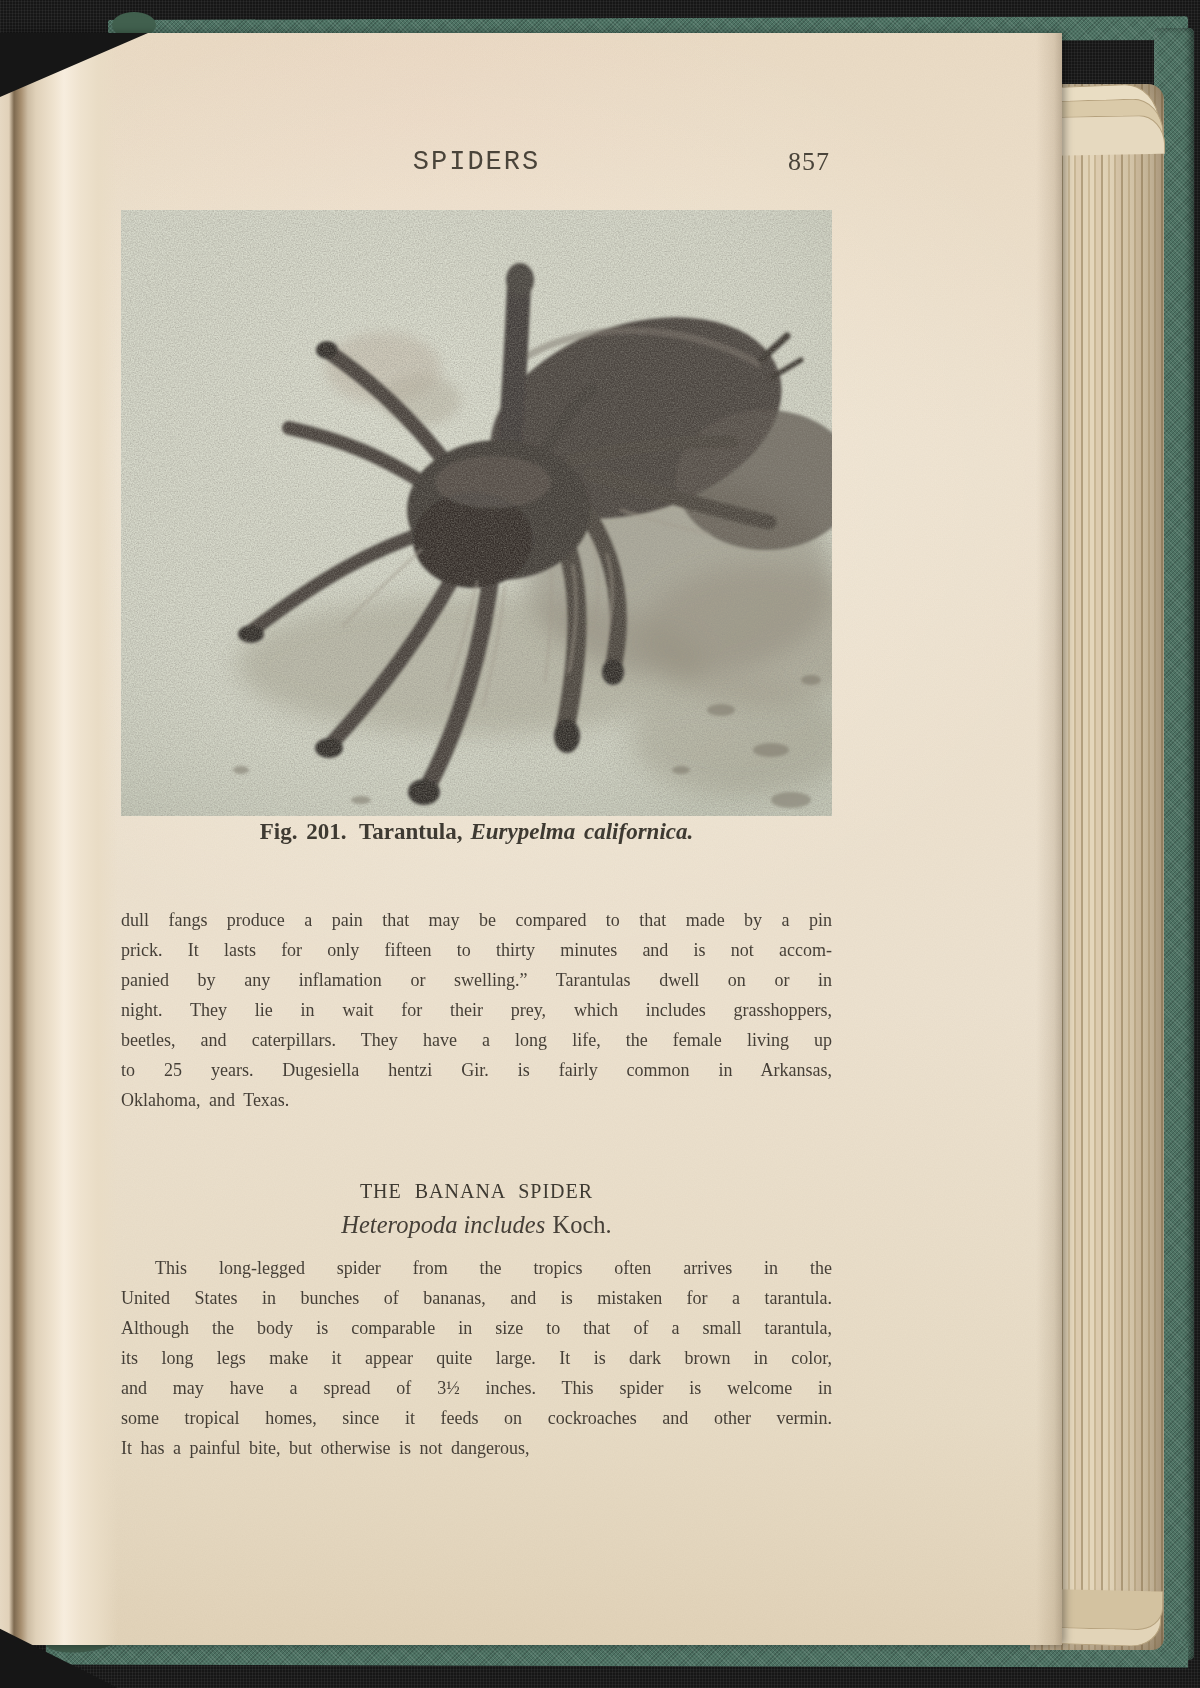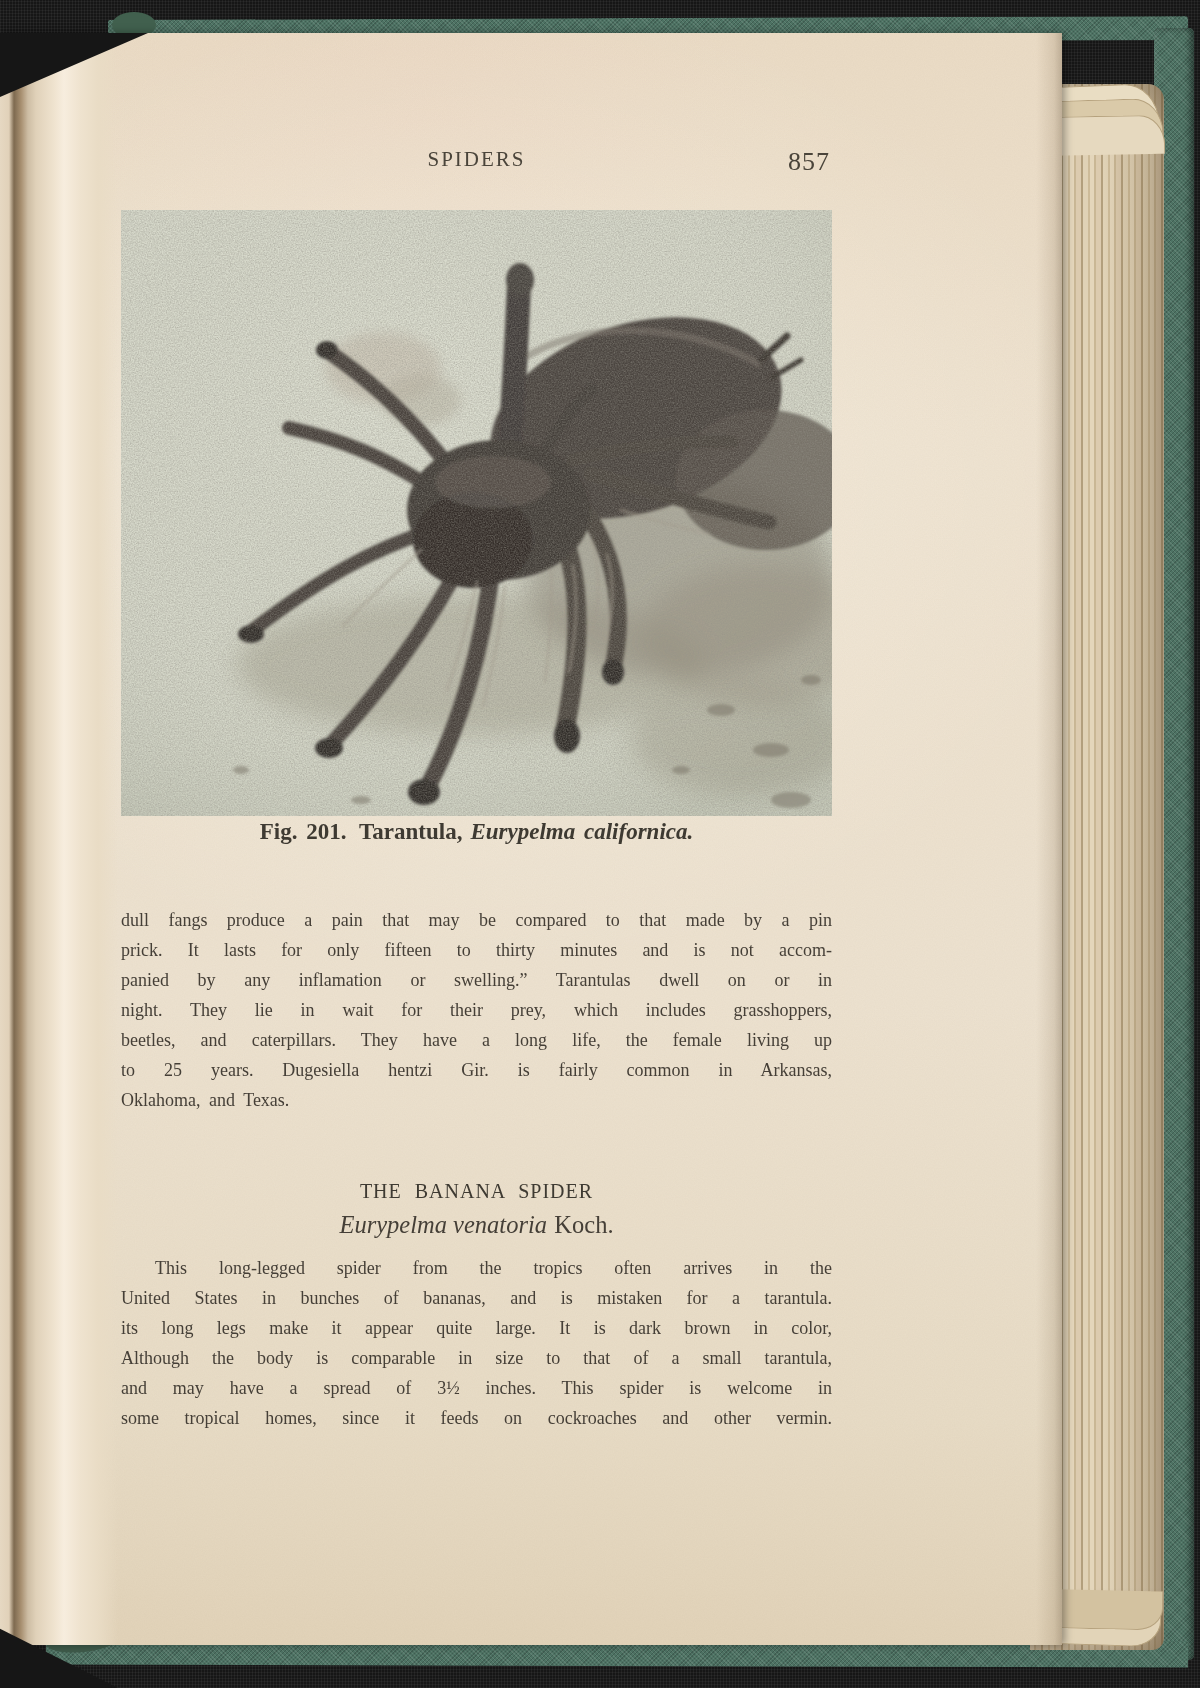--- a/index.html
+++ b/index.html
@@ -61,21 +61,21 @@
   #page-right-shade{
     position:absolute;right:0;top:0;bottom:0;width:26px;pointer-events:none;
     background:linear-gradient(90deg, rgba(120,95,60,0), rgba(115,92,60,.16) 70%, rgba(88,68,42,.3) 100%);
   }
   .corner-black{position:absolute;background:#161616;}
   #corner-tl{left:0;top:33px;width:148px;height:64px;clip-path:polygon(0 0,100% 0,0 100%);}
   #corner-bl{left:0;top:1612px;width:118px;height:76px;clip-path:polygon(0 22%,100% 100%,0 100%);}
   .grain-svg{position:absolute;left:0;top:0;pointer-events:none;}
   
   #runhead{position:absolute;left:121px;top:114px;width:711px;height:34px;color:#4a443a;}
-  #runhead .title{position:absolute;left:50%;transform:translateX(-50%);font-size:21px;letter-spacing:2px;}
+  #runhead .title{position:absolute;left:50%;transform:translateX(-50%);font-size:27px;letter-spacing:2px;font-family:Liberation Mono, monospace;}
   #runhead .pagenum{position:absolute;right:2px;font-size:26px;letter-spacing:1px;}
   #photo{position:absolute;left:121px;top:177px;width:711px;height:606px;}
   #caption{position:absolute;left:121px;top:786px;width:711px;text-align:center;font-weight:bold;font-size:23px;color:#3e3a32;word-spacing:3px;}
   #caption .cap-fig{margin-right:.55em;}
   #caption .cap-label{margin-right:.35em;}
   #caption .cap-species{font-style:italic;}
   .bodytext{position:absolute;left:121px;width:711px;font-size:18px;line-height:30px;color:#453f37;}
   #para1{top:872px;}
   #para2{top:1220px;}
   .bline{height:30px;overflow:hidden;text-align:justify;word-spacing:2.5px;}
@@ -237,30 +237,31 @@
       <div class="bline"><span>prick. It lasts for only fifteen to thirty minutes and is not accom-</span></div>
       <div class="bline"><span>panied by any inflamation or swelling.” Tarantulas dwell on or in</span></div>
       <div class="bline"><span>night. They lie in wait for their prey, which includes grasshoppers,</span></div>
       <div class="bline"><span>beetles, and caterpillars. They have a long life, the female living up</span></div>
       <div class="bline"><span>to 25 years. </span><span class="it">Dugesiella hentzi</span><span> Gir. is fairly common in Arkansas,</span></div>
       <div class="bline nojust"><span>Oklahoma, and Texas.</span></div>
     </div>
 
   <div id="heading">THE BANANA SPIDER</div>
   <div id="subhead">
-    <span class="sp-it">Eurypelma venatoria</span><span class="sp-roman">Koch.</span>
+    <span class="sp-it">Heteropoda includes</span><span class="sp-roman">Koch.</span>
   </div>
 
   <div id="para2" class="bodytext">
       <div class="bline indent"><span>This long-legged spider from the tropics often arrives in the</span></div>
       <div class="bline"><span>United States in bunches of bananas, and is mistaken for a tarantula.</span></div>
+      <div class="bline"><span>Although the body is comparable in size to that of a small tarantula,</span></div>
       <div class="bline"><span>its long legs make it appear quite large. It is dark brown in color,</span></div>
-      <div class="bline"><span>Although the body is comparable in size to that of a small tarantula,</span></div>
       <div class="bline"><span>and may have a spread of 3½ inches. This spider is welcome in</span></div>
       <div class="bline"><span>some tropical homes, since it feeds on cockroaches and other vermin.</span></div>
+      <div class="bline nojust"><span>It has a painful bite, but otherwise is not dangerous,</span></div>
     </div>
 
   <div id="gutter"></div>
   <div id="page-right-shade"></div>
 </div>
 
 <div class="corner-black" id="corner-tl"></div>
 <div class="corner-black" id="corner-bl"></div>
 
 </body></html>

